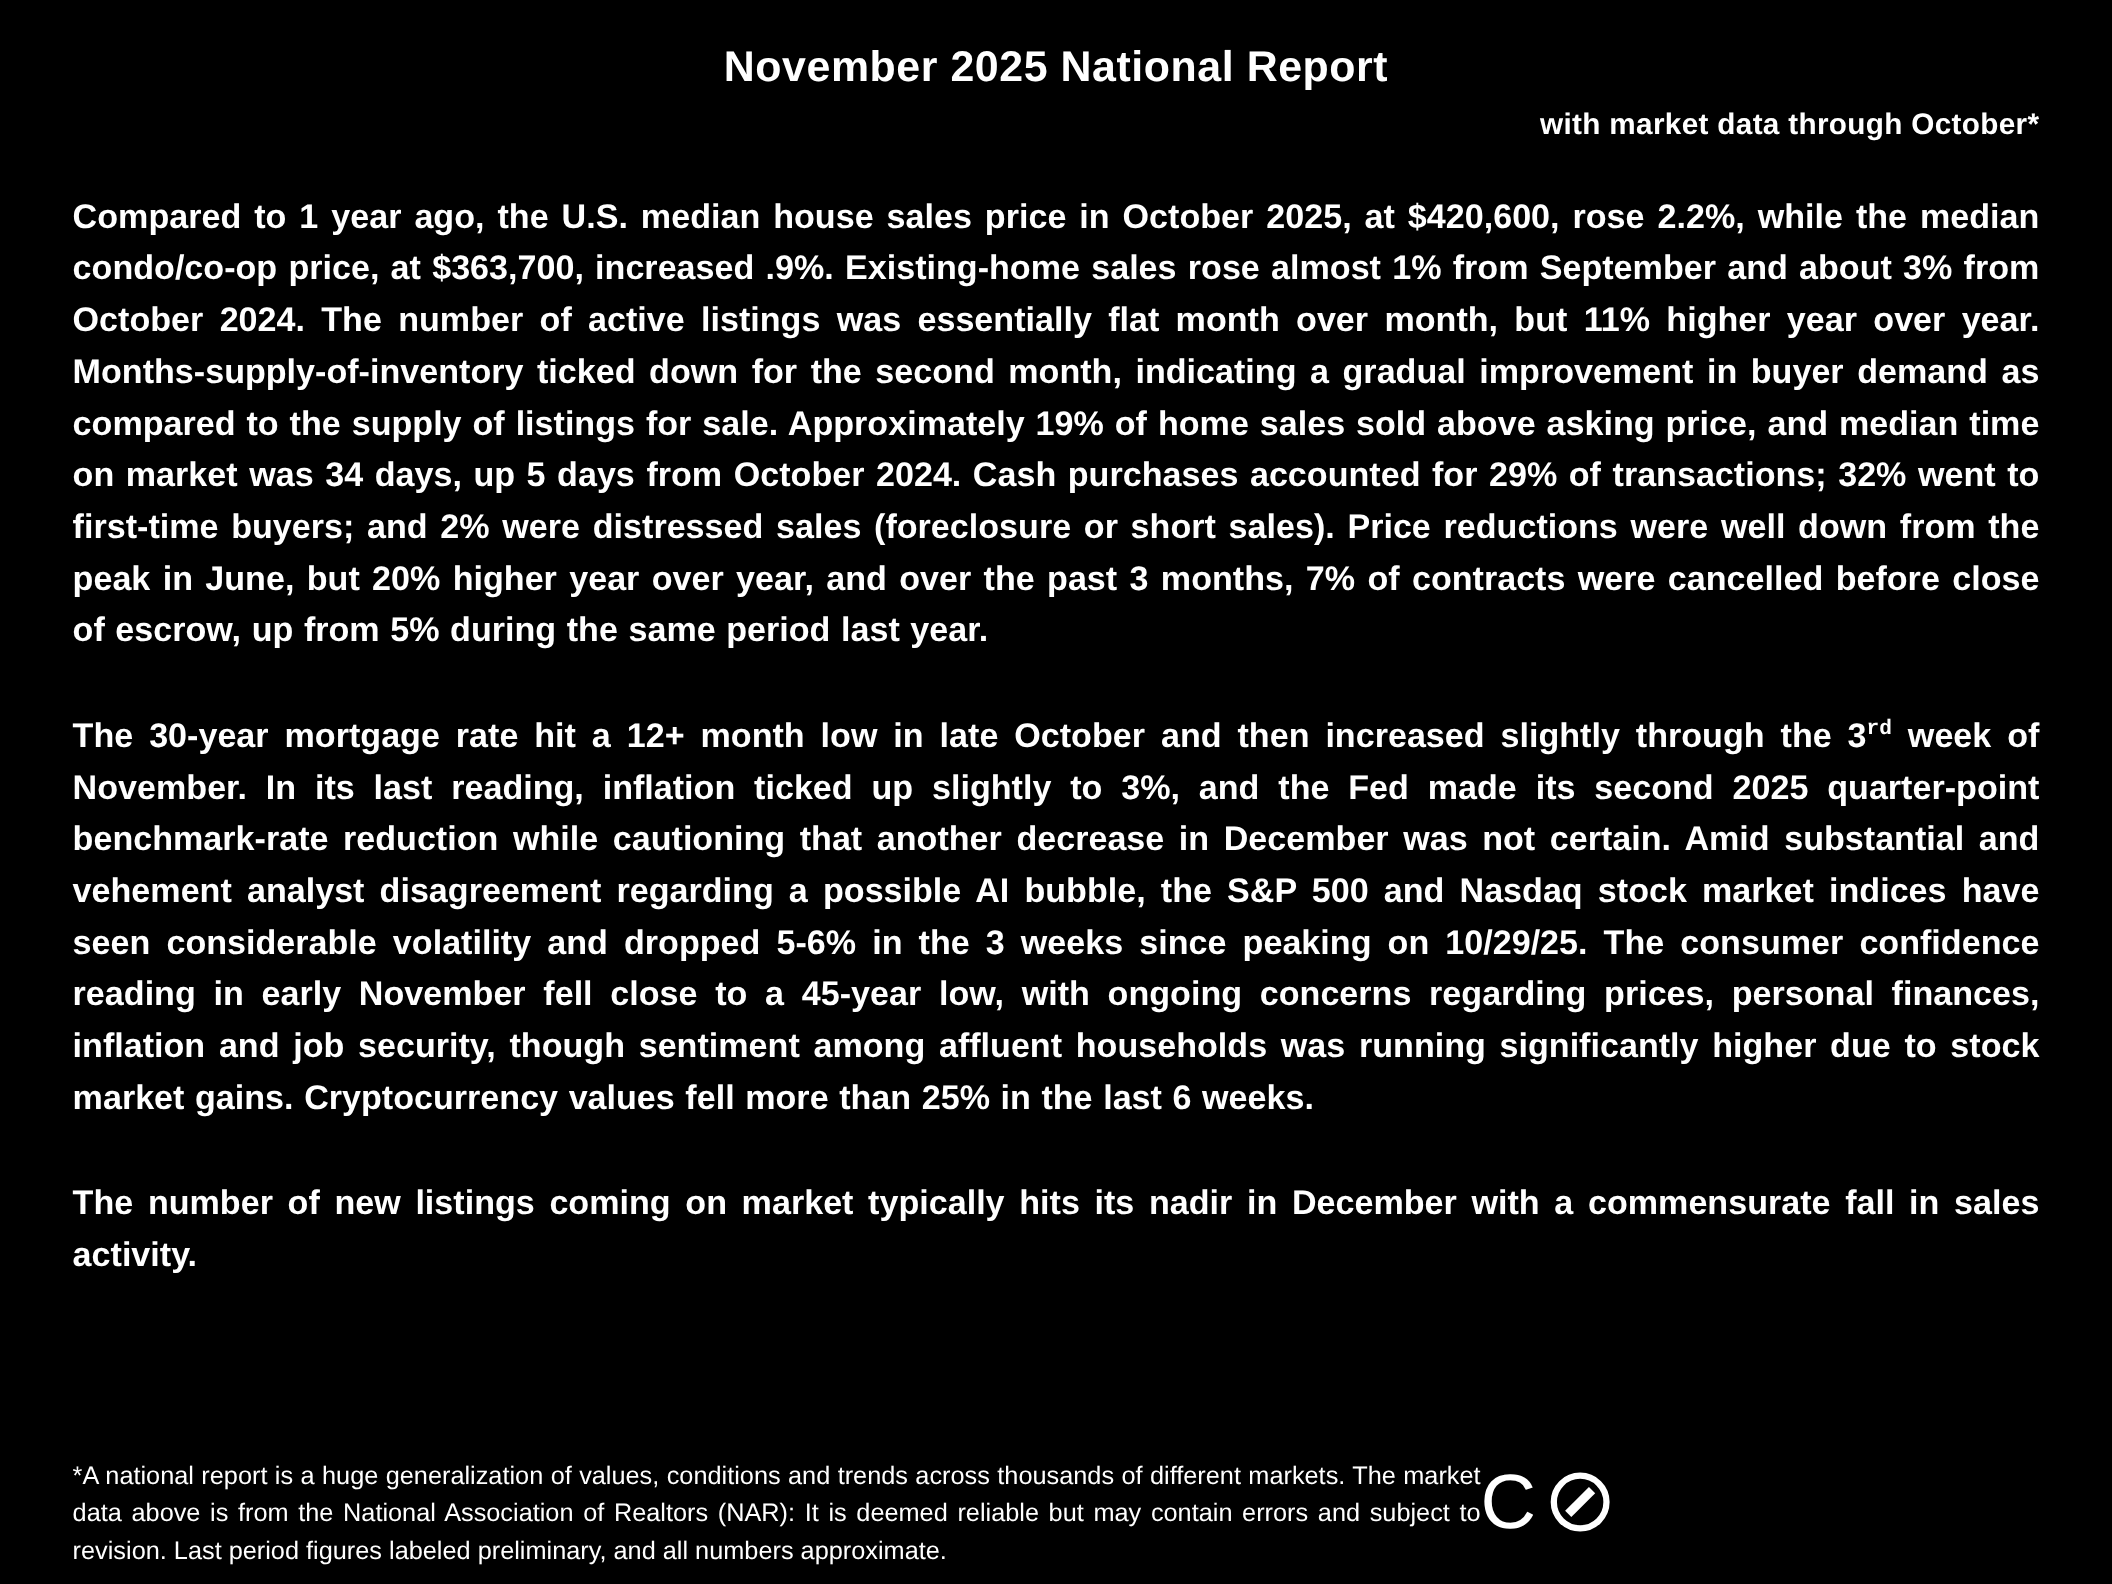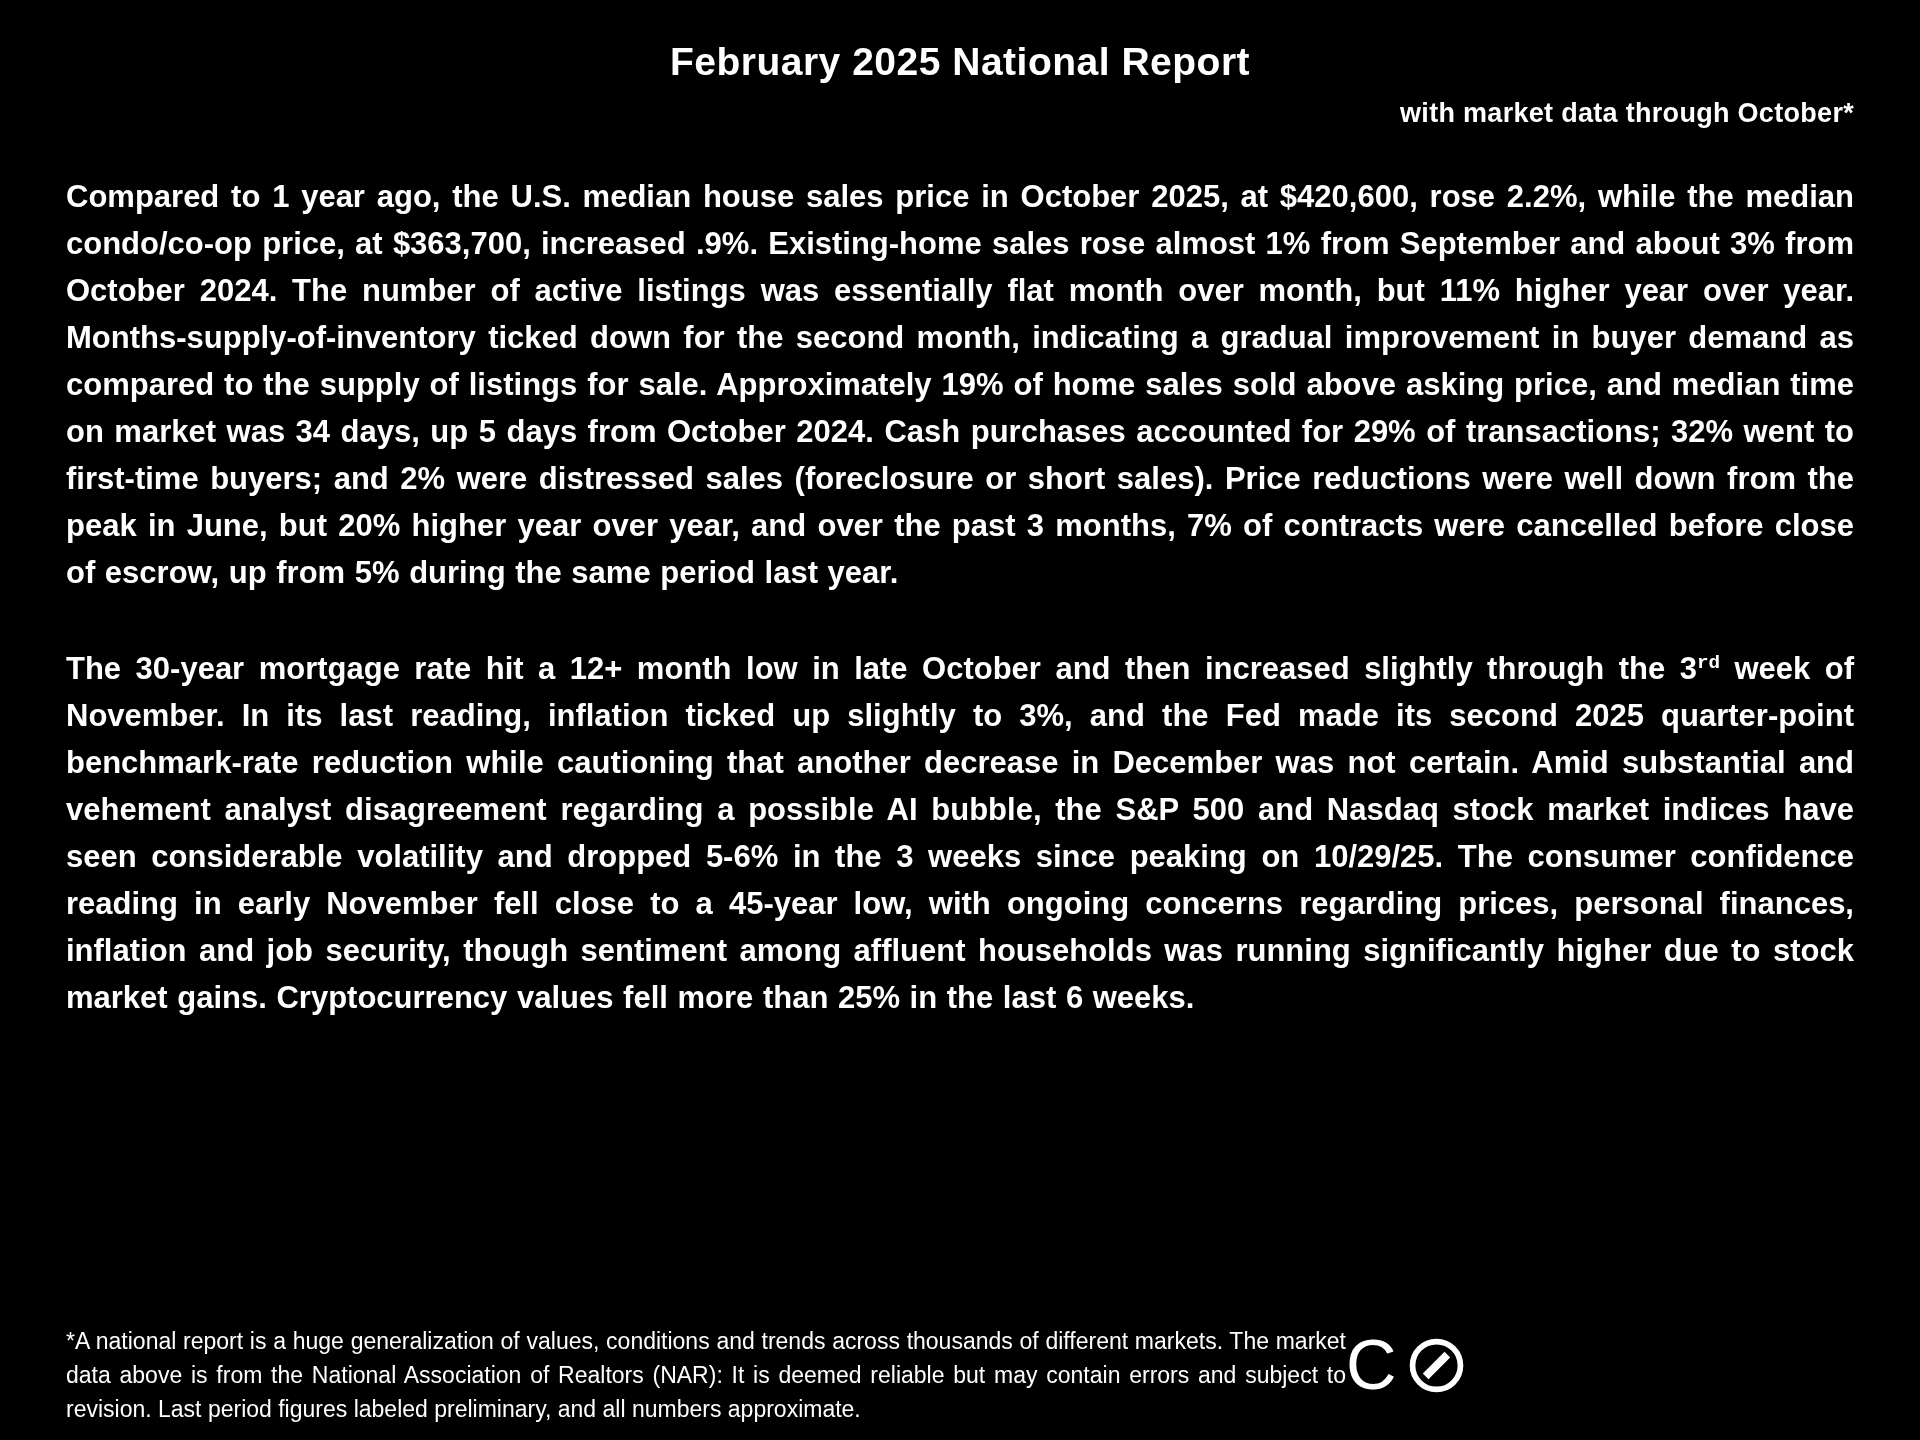--- a/index.html
+++ b/index.html
@@ -80,29 +80,30 @@
     margin: 0 8px 0 2px;
     display: block;
   }
 </style>
 </head>
 <body>
 
 <div class="page">
 
   <header>
-    <h1 class="title">February 2025 National Report</h1>
+    <h1 class="title">November 2025 National Report</h1>
     <h2 class="subtitle">with market data through October*</h2>
   </header>
 
   <main>
     <p class="body-para">Compared to 1 year ago, the U.S. median house sales price in October 2025, at $420,600, rose 2.2%, while the median condo/co-op price, at $363,700, increased .9%. Existing-home sales rose almost 1% from September and about 3% from October 2024. The number of active listings was essentially flat month over month, but 11% higher year over year. Months-supply-of-inventory ticked down for the second month, indicating a gradual improvement in buyer demand as compared to the supply of listings for sale. Approximately 19% of home sales sold above asking price, and median time on market was 34 days, up 5 days from October 2024. Cash purchases accounted for 29% of transactions; 32% went to first-time buyers; and 2% were distressed sales (foreclosure or short sales). Price reductions were well down from the peak in June, but 20% higher year over year, and over the past 3 months, 7% of contracts were cancelled before close of escrow, up from 5% during the same period last year.</p>
 
     <p class="body-para"><span>The 30-year mortgage rate hit a 12+ month low in late October and then increased slightly through the 3</span><sup class="ordinal">rd</sup><span> week of November. In its last reading, inflation ticked up slightly to 3%, and the Fed made its second 2025 quarter-point benchmark-rate reduction while cautioning that another decrease in December was not certain. Amid substantial and vehement analyst disagreement regarding a possible AI bubble, the S&amp;P 500 and Nasdaq stock market indices have seen considerable volatility and dropped 5-6% in the 3 weeks since peaking on 10/29/25. The consumer confidence reading in early November fell close to a 45-year low, with ongoing concerns regarding prices, personal finances, inflation and job security, though sentiment among affluent households was running significantly higher due to stock market gains. Cryptocurrency values fell more than 25% in the last 6 weeks.</span></p>
 
+    <p class="body-para">The number of new listings coming on market typically hits its nadir in December with a commensurate fall in sales activity.</p>
   </main>
 
   <footer>
     <p class="footnote">*A national report is a huge generalization of values, conditions and trends across thousands of different markets. The market data above is from the National Association of Realtors (NAR):  It is deemed reliable but may contain errors and subject to revision. Last period figures labeled preliminary, and all numbers  approximate.</p>
 
     <div class="logo" aria-label="Compass">
       <span class="logo-text">C</span>
       <svg class="logo-o" viewBox="0 0 100 100" xmlns="http://www.w3.org/2000/svg">
         <circle cx="50" cy="50" r="42" fill="none" stroke="#ffffff" stroke-width="10"></circle>
         <line x1="31" y1="69" x2="69" y2="31" stroke="#ffffff" stroke-width="14"></line>

